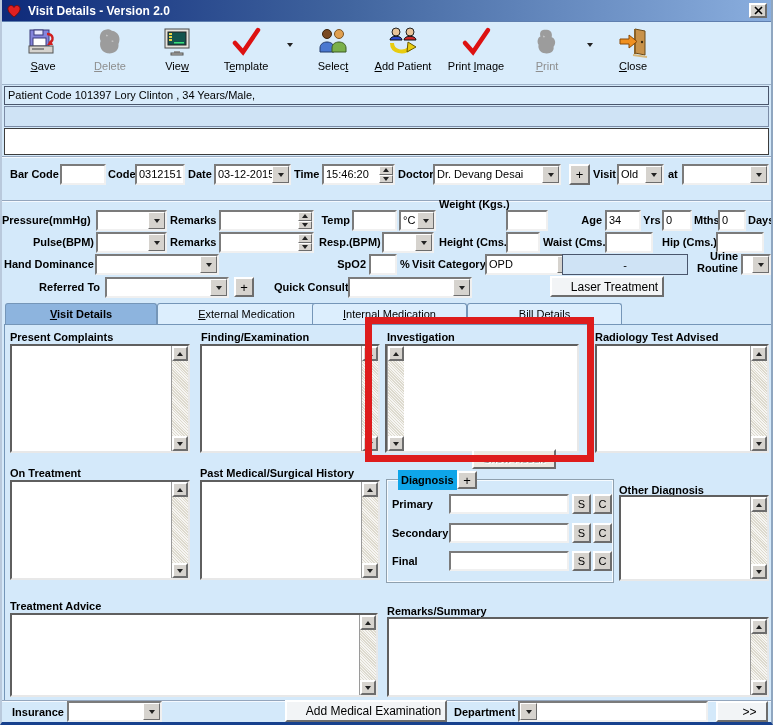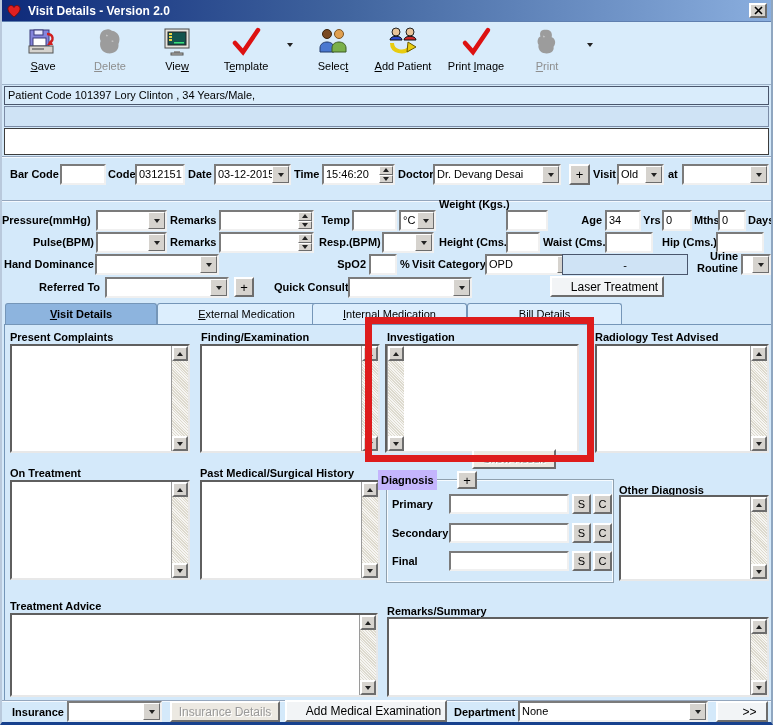--- a/index.html
+++ b/index.html
@@ -171,20 +171,32 @@
         <svg width="30" height="30" viewBox="0 0 32 32">
           <path d="M13 3 C9 3 8 7 9 10 C6 11 5 16 7 19 C6 23 9 28 14 28 C19 29 24 26 23 21 C26 18 25 12 21 11 C22 7 20 3 16 3 Z" fill="#9c9c9c"></path>
           <path d="M12 9 C11 11 13 12 14 10 Z" fill="#c4c4c4"></path>
         </svg>
       </span>
       <span class="tlabel"><u>P</u>rint</span>
     </div>
     <div class="tdrop">
         <span class="tD"></span>
       </div>
+    <div class="tbtn">
+      <span class="ticon">
+        <svg width="32" height="32" viewBox="0 0 32 32">
+          <path d="M18 3 L28 5 L28 29 L18 27 Z" fill="#c8924a" stroke="#6a4a18"></path>
+          <rect x="17" y="3" width="2" height="25" fill="#8a6228"></rect>
+          <circle cx="25" cy="16" r="1.2" fill="#3a2a10"></circle>
+          <path d="M3 13 L12 13 L12 9 L20 15.5 L12 22 L12 18 L3 18 Z" fill="#f09020" stroke="#8a4a08"></path>
+          <path d="M16 29 L30 31" stroke="#d8b87a" stroke-width="2"></path>
+        </svg>
+      </span>
+      <span class="tlabel"><u>C</u>lose</span>
+    </div>
   </div>
 
   <div id="banner" class="abs strip">Patient Code 101397 Lory Clinton , 34 Years/Male,</div>
   <div id="strip-empty" class="abs strip"></div>
   <div id="strip-white" class="abs strip"></div>
   <div class="abs hline" style="top:156px"></div>
 
   <span class="abs lbl r" style="left:8px;top:164px;width:48px">Bar Code</span>
   <div class="abs field" style="left:58px;top:164px;width:46px"><span></span></div>
   <span class="abs lbl" style="left:106px;top:164px">Code</span>
@@ -439,21 +451,21 @@
           <span class="tU"></span>
         </div>
         <div class="strack"></div>
         <div class="sb">
           <span class="tD"></span>
         </div>
       </div>
   </div>
 
   <div class="abs group" style="left:384px;top:479px;width:228px;height:104px"></div>
-  <span class="abs lbl" style="left:376px;top:470px;font-weight:bold;background:#c4b5fd;padding:0 3px">Diagnosis</span>
+  <span class="abs lbl" style="left:396px;top:470px;font-weight:bold;background:#0ea5e9;padding:0 3px">Diagnosis</span>
   <div class="abs plus" style="left:455px;top:471px;width:20px;height:18px">+</div>
 
   <span class="abs lbl" style="left:390px;top:494px">Primary</span>
   <div class="abs field" style="left:447px;top:494px;width:120px;height:20px"><span></span></div>
   <div class="abs scbtn" style="left:570px;top:494px">S</div>
   <div class="abs scbtn" style="left:591px;top:494px">C</div>
 
   <span class="abs lbl" style="left:390px;top:523px">Secondary</span>
   <div class="abs field" style="left:447px;top:523px;width:120px;height:20px"><span></span></div>
   <div class="abs scbtn" style="left:570px;top:523px">S</div>
@@ -506,24 +518,22 @@
   </div>
 
   <div class="abs hline" style="top:700px"></div>
   <span class="abs lbl" style="left:10px;top:702px">Insurance</span>
   <div class="abs combo" style="left:65px;top:701px;width:95px">
     <span class="cval"></span>
       <span class="cbtn">
         <span class="tD"></span>
       </span>
   </div>
-  <div class="abs btn disabled" style="left:168px;top:701px;width:110px;height:21px">Insurance Details</div>
   <div class="abs btn light" style="left:283px;top:700px;width:162px;height:22px">Add Medical Examination</div>
   <span class="abs lbl" style="left:452px;top:702px">Department</span>
   <div class="abs combo" style="left:516px;top:701px;width:190px">
-    <span class="cval">None</span>
       <span class="cbtn">
         <span class="tD"></span>
       </span>
   </div>
   <div class="abs btn light" style="left:714px;top:701px;width:52px;height:21px">&gt;&gt;</div>
 
 </div>
 
 </body></html>

